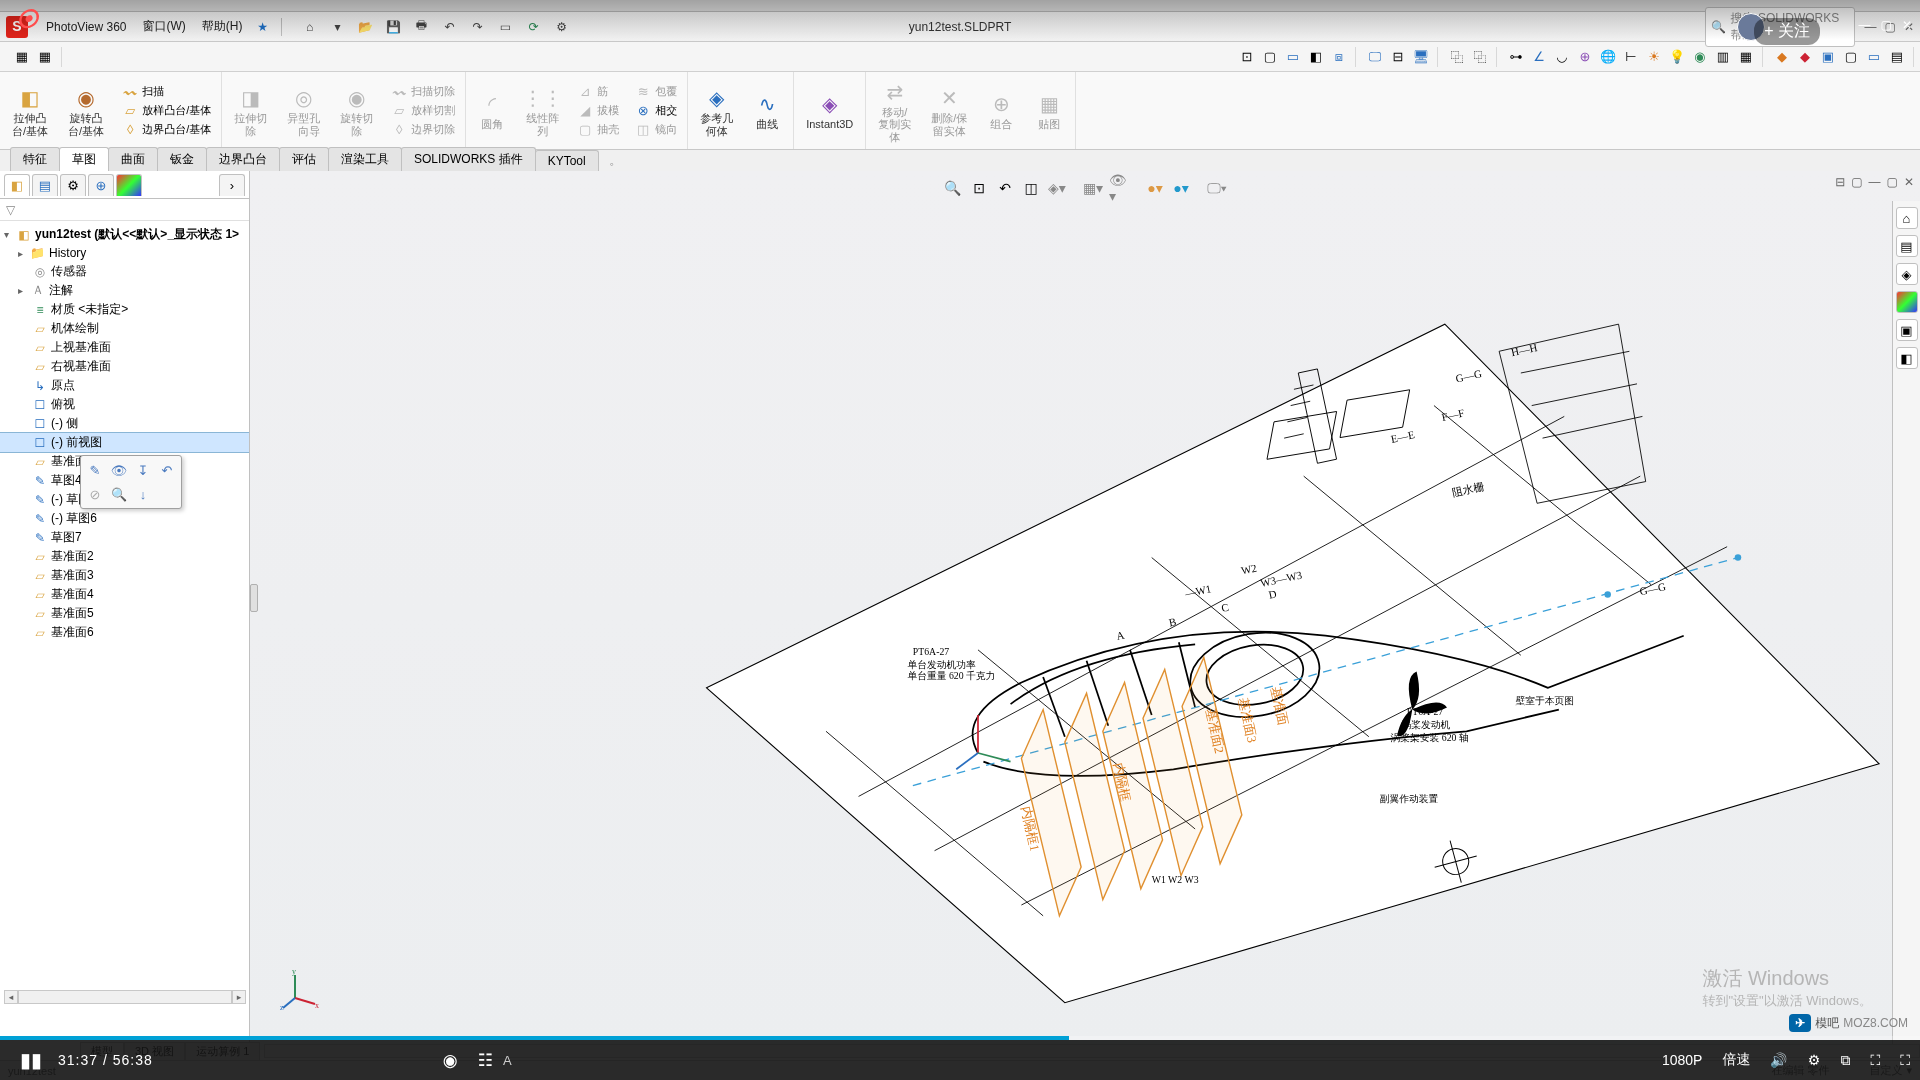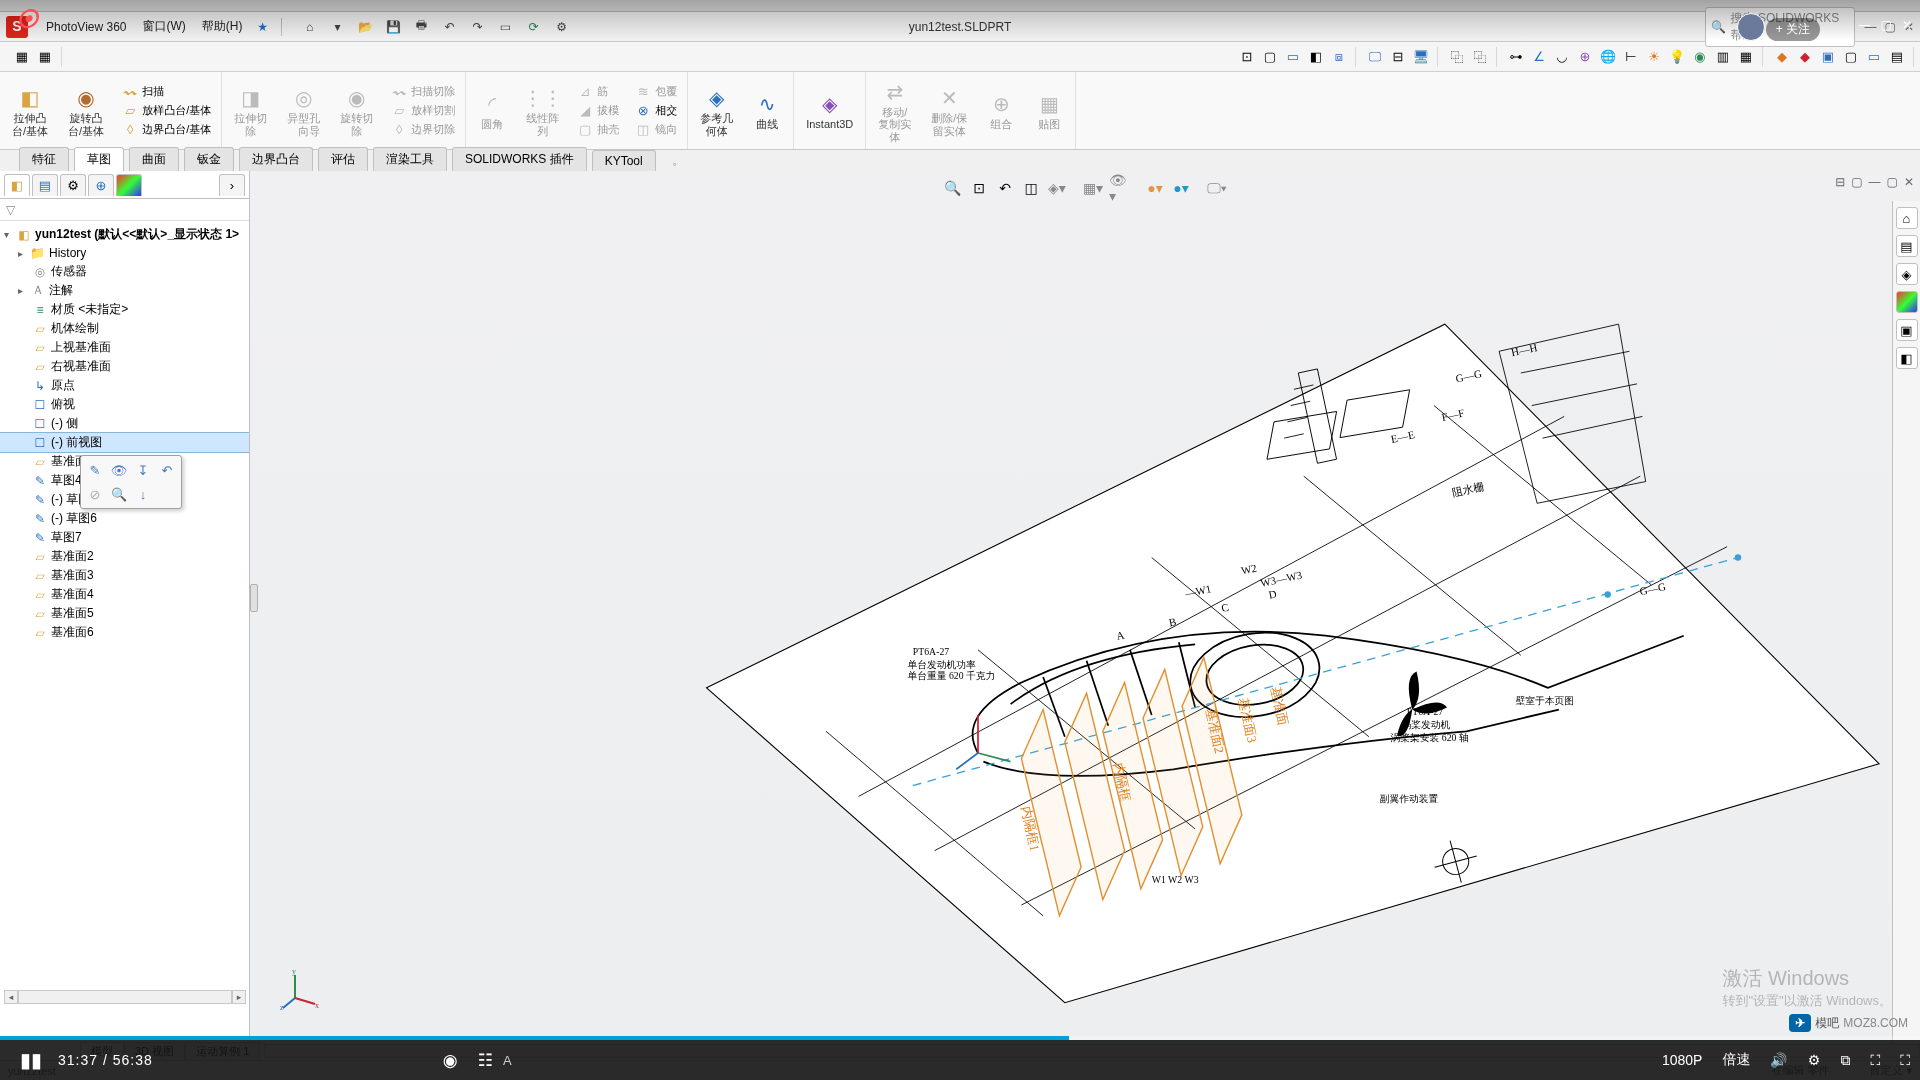--- a/index.html
+++ b/index.html
@@ -1,21 +1,21 @@
 <!DOCTYPE html>
 <html><head>
 <meta charset="utf-8">
 <style>
 * { margin:0; padding:0; box-sizing:border-box; font-family:"Microsoft YaHei",Arial,sans-serif; }
 body { width:1920px; height:1080px; overflow:hidden; background:#fff; position:relative; font-size:12px; }
 
 
 .video-top-title { position:absolute; top:0; left:0; right:0; height:40px; background:linear-gradient(to bottom, rgba(0,0,0,0.3), rgba(0,0,0,0)); z-index:100; color:#fff; font-size:18px; padding:6px 16px; display:flex; align-items:center; }
 .video-top-title .logo-icon { color:#ff4d4d; font-size:22px; margin-right:10px; font-weight:bold; font-style:italic;}
-.follow-btn { position:absolute; right:100px; top:18px; background:rgba(0,0,0,0.4); color:#fff; border-radius:12px; padding:3px 10px; font-size:12px; display:flex; align-items:center; z-index:101;}
+.follow-btn { position:absolute; right:100px; top:18px; background:rgba(0,0,0,0.4); color:#fff; border-radius:12px; padding:3px 10px; font-size:16px; display:flex; align-items:center; z-index:101;}
 .follow-avatar{ position:absolute; right:155px; top:13px; width:28px; height:28px; border-radius:50%; background:#6a7a9a; z-index:101; border:1px solid #fff;}
 .top-window-controls { position:absolute; right:8px; top:18px; z-index:101; display:flex; gap:10px; color:#fff; }
 .top-window-controls span { cursor:pointer; }
 
 
 .player-bar { position:absolute; bottom:0; left:0; right:0; height:40px; background:rgba(20,20,20,0.9); z-index:100; display:flex; align-items:center; color:#fff; padding:0 10px; }
 .player-progress { position:absolute; bottom:40px; left:0; right:0; height:4px; background:rgba(255,255,255,0.25); z-index:100;}
 .player-progress-fill{ position:absolute; left:0; top:0; height:100%; background:#00a1d6; }
 .pb-icon { font-size:20px; margin:0 10px; cursor:pointer; }
 .pb-time { font-size:14px; margin-left:6px; letter-spacing:1px;}
@@ -61,21 +61,21 @@
 .rb-lg { display:flex; flex-direction:column; align-items:center; justify-content:center; padding:2px 6px; cursor:pointer; color:#333; border-radius:3px;}
 .rb-lg .ico { width:28px; height:28px; display:flex; align-items:center; justify-content:center; font-size:20px; color:#d9a441;}
 .rb-lg .lbl { font-size:11px; text-align:center; line-height:1.1; white-space:pre-line;}
 .rb-sm-col { display:flex; flex-direction:column; gap:1px;}
 .rb-sm { display:flex; align-items:center; gap:4px; padding:1px 4px; font-size:11px; cursor:pointer; border-radius:3px; white-space:nowrap;}
 .rb-sm .sic{ width:16px; height:16px; display:flex; align-items:center; justify-content:center; color:#2a6fbf; font-size:13px;}
 .rb-sm.dim{ color:#999;}
 .rb-sm.dim .sic{ color:#bbb;}
 
 
-.tab-row { height:22px; background:#f0f0f0; border-bottom:1px solid #c0c0c0; display:flex; align-items:flex-end; padding-left:19px; font-size:12px;gap:6px;}
+.tab-row { height:22px; background:#f0f0f0; border-bottom:1px solid #c0c0c0; display:flex; align-items:flex-end; padding-left:10px; font-size:12px;}
 .tab { padding:3px 12px; border:1px solid #c0c0c0; border-bottom:none; background:#e4e4e4; margin-right:-1px; cursor:pointer; border-radius:3px 3px 0 0;}
 .tab.active{ background:#fff; }
 .tab-row .pin{ font-size:12px; color:#888; padding:0 8px; cursor:pointer;}
 
 
 .sw-body { position:absolute; top:171px; left:0; right:0; bottom:30px; display:flex;}
 .feature-panel { width:250px; background:#fff; border-right:1px solid #c0c0c0; display:flex; flex-direction:column;}
 .fp-tabs { height:28px; border-bottom:1px solid #c0c0c0; display:flex; align-items:center; padding:0 4px; gap:2px;}
 .fp-tab { width:26px; height:22px; border:1px solid #c0c0c0; border-bottom:none; background:#f4f4f4; border-radius:3px 3px 0 0; display:flex; align-items:center; justify-content:center; cursor:pointer; font-size:13px;}
 .fp-tab.active{ background:#fff;}
@@ -98,21 +98,21 @@
 
 .graphics-area { flex:1; position:relative; background:linear-gradient(to bottom, #f0f0f2, #eceef0); overflow:hidden;}
 .heads-up { position:absolute; top:4px; left:50%; transform:translateX(-50%); display:flex; gap:4px; background:rgba(255,255,255,0.0); padding:2px;}
 .heads-up .ic{ width:22px; height:22px; border:1px solid transparent; border-radius:3px; display:flex; align-items:center; justify-content:center; cursor:pointer; font-size:14px;}
 .gfx-controls-tr { position:absolute; top:4px; right:6px; display:flex; gap:6px; color:#666;}
 .gfx-controls-tr span{ cursor:pointer;}
 .task-pane { position:absolute; right:0; top:30px; bottom:0; width:28px; background:#f5f5f5; border-left:1px solid #c0c0c0; display:flex; flex-direction:column; align-items:center; padding-top:6px; gap:6px;}
 .task-pane .tp{ width:22px; height:22px; border:1px solid #c0c0c0; border-radius:3px; display:flex; align-items:center; justify-content:center; cursor:pointer; font-size:13px; background:#fff;}
 .blueprint-svg { position:absolute; top:50px; left:120px; right:30px; bottom:30px;}
 .triad { position:absolute; left:30px; bottom:40px; width:40px; height:40px;}
-.watermark { position:absolute; right:28px; bottom:40px; color:#b5b5b5; font-size:20px;}
+.watermark { position:absolute; right:48px; bottom:40px; color:#b5b5b5; font-size:20px;}
 .watermark .sub{ font-size:13px;}
 .sb { position:absolute; left:0; right:0; height:20px; background:#f0f0f0; border-top:1px solid #c0c0c0; display:flex; align-items:center; padding:0 8px; font-size:11px; color:#444;}
 .sb .spacer{ flex:1;}
 .hsplitter { position:absolute; left:250px; top:171px; width:8px; bottom:55px; cursor:ew-resize; display:flex; align-items:center; justify-content:center; z-index:40;}
 .hsplitter .handle{ width:8px; height:28px; background:#e0e0e0; border:1px solid #b0b0b0; border-radius:2px;}
 .hsb-bottom { position:absolute; left:4px; bottom:36px; right:4px; height:14px; display:flex; align-items:center;}
 .hsb-bottom .track{ flex:1; height:14px; background:#f0f0f0; border:1px solid #c8c8c8;}
 .hsb-bottom .btn{ width:14px; height:14px; background:#f0f0f0; border:1px solid #c8c8c8; font-size:9px; display:flex; align-items:center; justify-content:center; color:#666;}
 
 svg text{ font-family:"Microsoft YaHei"; }

